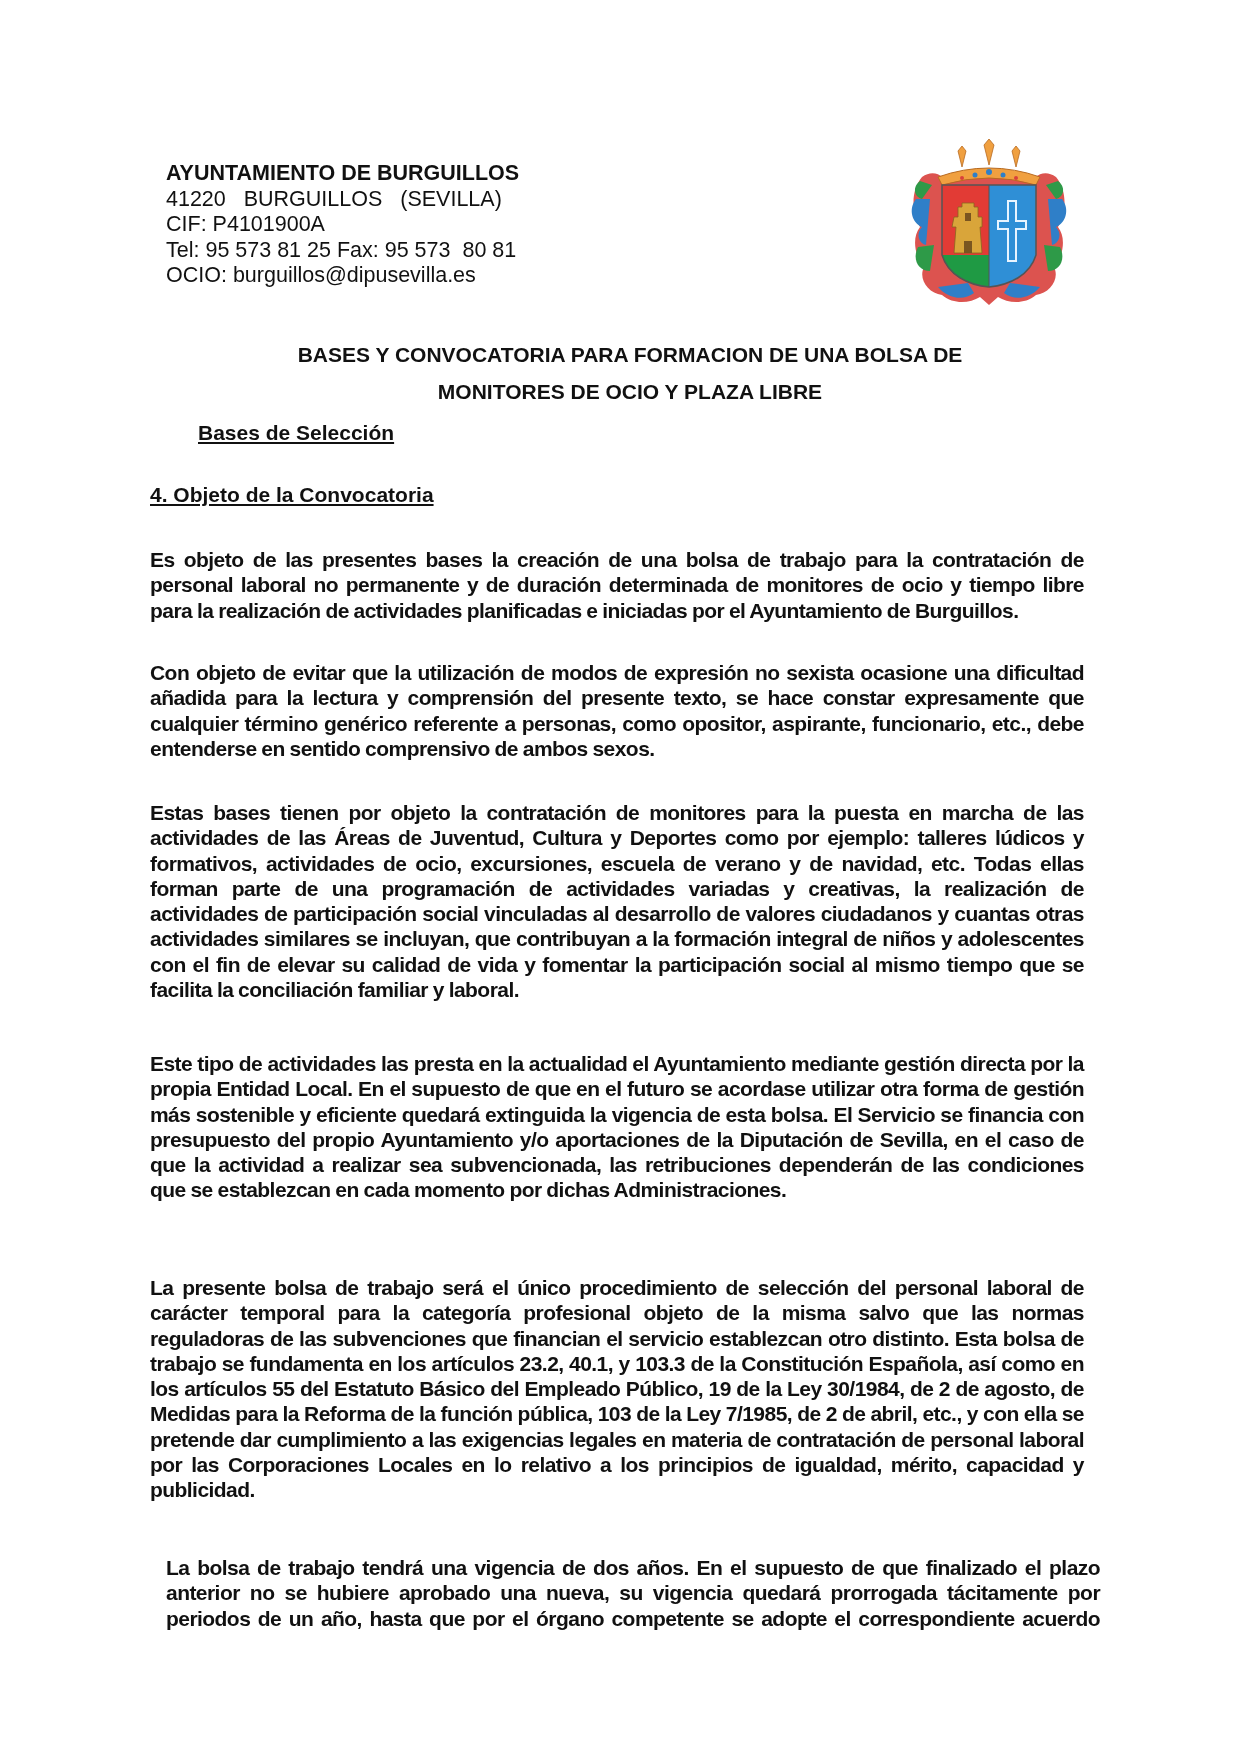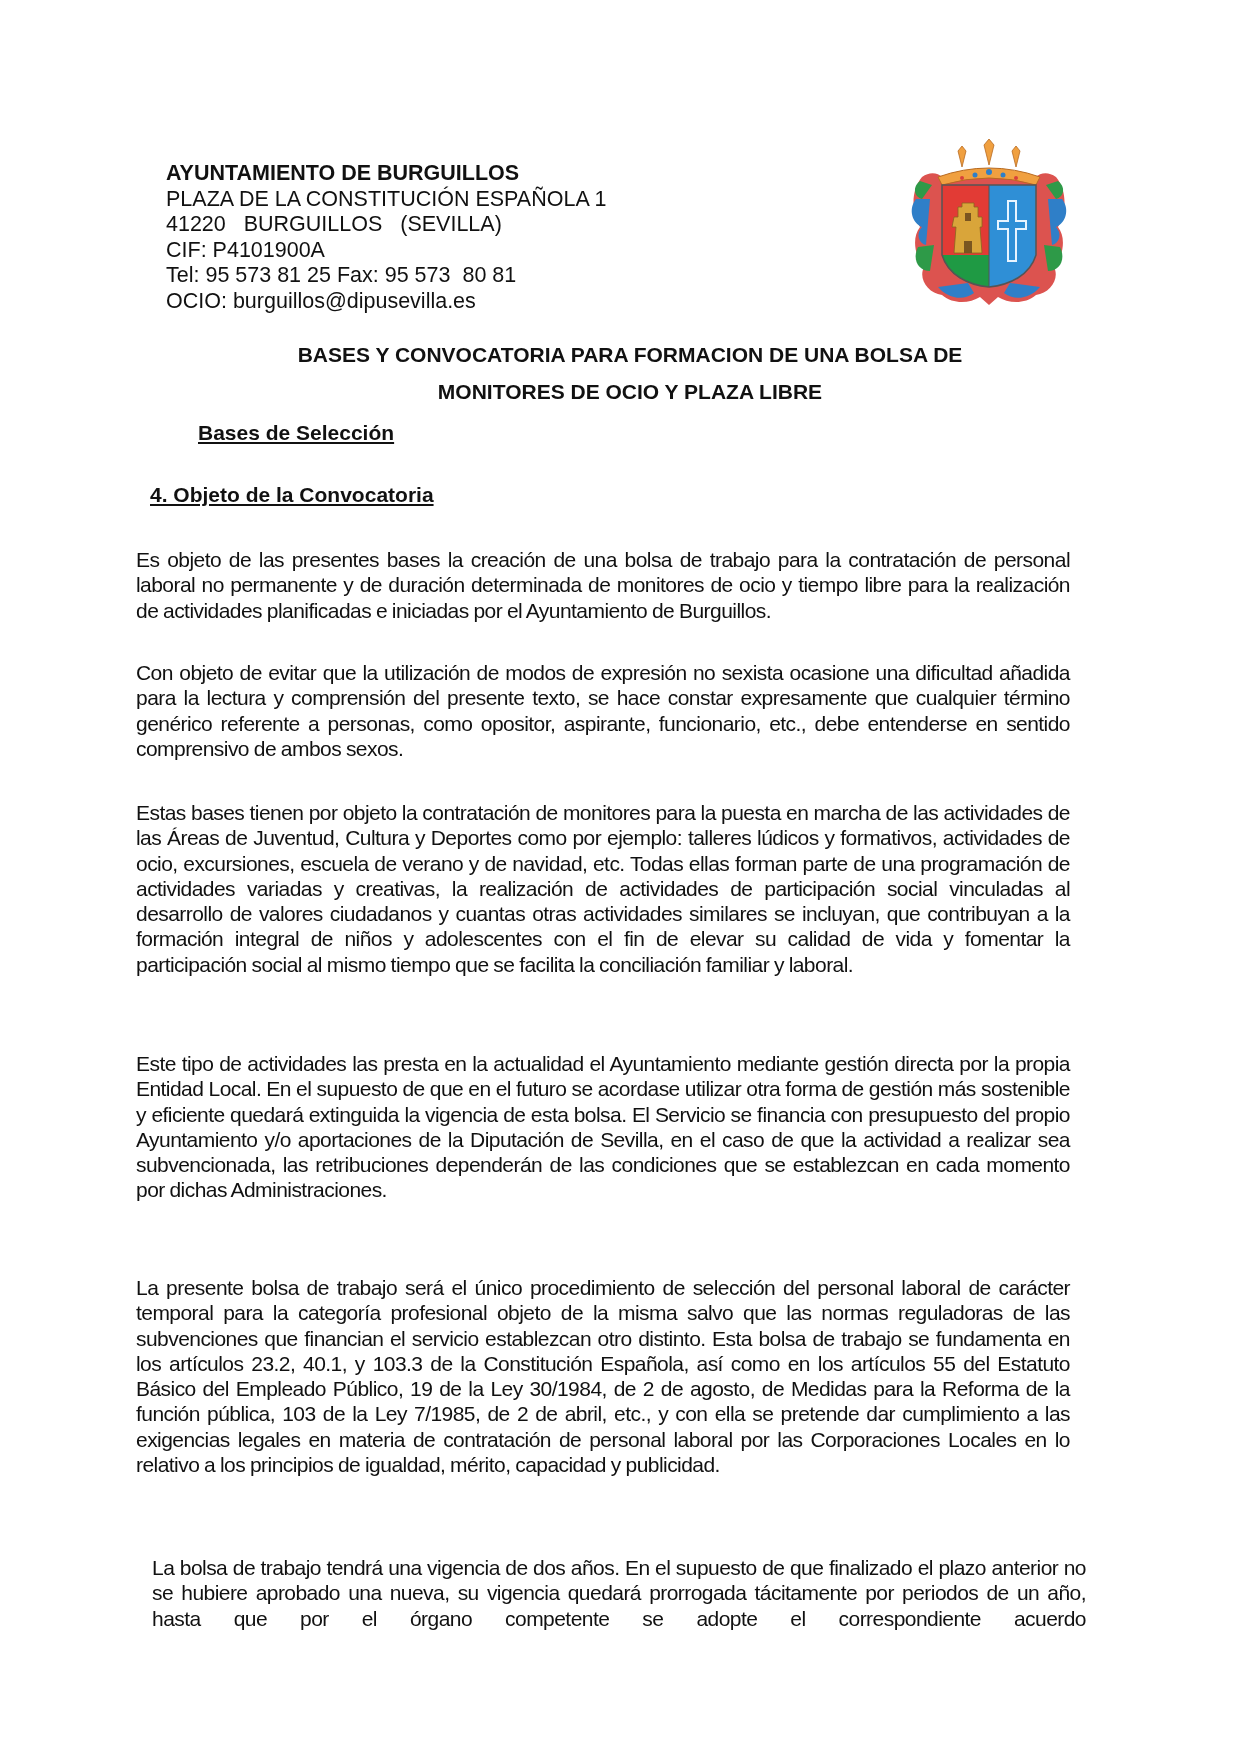--- a/index.html
+++ b/index.html
@@ -5,31 +5,30 @@
   html, body { margin: 0; padding: 0; background: #ffffff; }
   body { width: 1240px; height: 1755px; position: relative; overflow: hidden; color: #111; font-family: "Liberation Sans", sans-serif; }
   .page { position: absolute; left: 0; top: 0; width: 1240px; height: 1755px; }
   .header { position: absolute; left: 150px; top: 161px; font-size: 21.5px; line-height: 25.5px; margin-left: 16px; }
   .header .org { font-weight: bold; }
   .crest { position: absolute; left: 908px; top: 137px; width: 162px; height: 170px; }
   .title { position: absolute; left: 150px; width: 960px; text-align: center; font-weight: bold; font-size: 21px; }
   .t1 { top: 343px; } .t2 { top: 380px; }
   .h-bases { position: absolute; left: 150px; top: 421px; font-weight: bold; font-size: 21px; text-decoration: underline; margin-left: 48px; }
   .h-obj { position: absolute; left: 150px; top: 483px; font-weight: bold; font-size: 21px; text-decoration: underline; }
-  .body-text { position: absolute; left: 136px; width: 934px; font-size: 21px; line-height: 25.3px; text-align: justify; letter-spacing: -0.55px; word-spacing: -0.5px; }
+  .body-text { position: absolute; left: 150px; width: 934px; font-size: 21px; line-height: 25.3px; text-align: justify; letter-spacing: -0.55px; word-spacing: -0.5px; font-weight: bold; }
   .p1 { top: 547px; } .p2 { top: 660px; } .p3 { top: 800px; } .p4 { top: 1051px; } .p5 { top: 1275px; } .p6 { top: 1539px; }
 </style>
 </head>
 <body>
 
 <div class="page">
 
   <div class="header">
     <div class="org">AYUNTAMIENTO DE BURGUILLOS</div>
-    <div>PLAZA DE LA CONSTITUCIÓN ESPAÑOLA 1</div>
     <div style="white-space:pre;">41220   BURGUILLOS   (SEVILLA)</div>
     <div>CIF: P4101900A</div>
     <div style="white-space:pre;">Tel: 95 573 81 25 Fax: 95 573  80 81</div>
     <div>OCIO: burguillos@dipusevilla.es</div>
   </div>
 
   <svg class="crest" viewBox="0 0 162 170" xmlns="http://www.w3.org/2000/svg">
 
     <g>
       <path d="M14 40 C2 55 4 75 12 90 C4 100 6 118 16 130 C10 142 20 156 34 158 C46 168 62 166 72 160 L81 168 L90 160 C100 166 116 168 128 158 C142 156 152 142 146 130 C156 118 158 100 150 90 C158 75 160 55 148 40 C140 34 132 36 128 40 L34 40 C30 36 22 34 14 40 Z" fill="#d8403c" opacity="0.9"></path>

